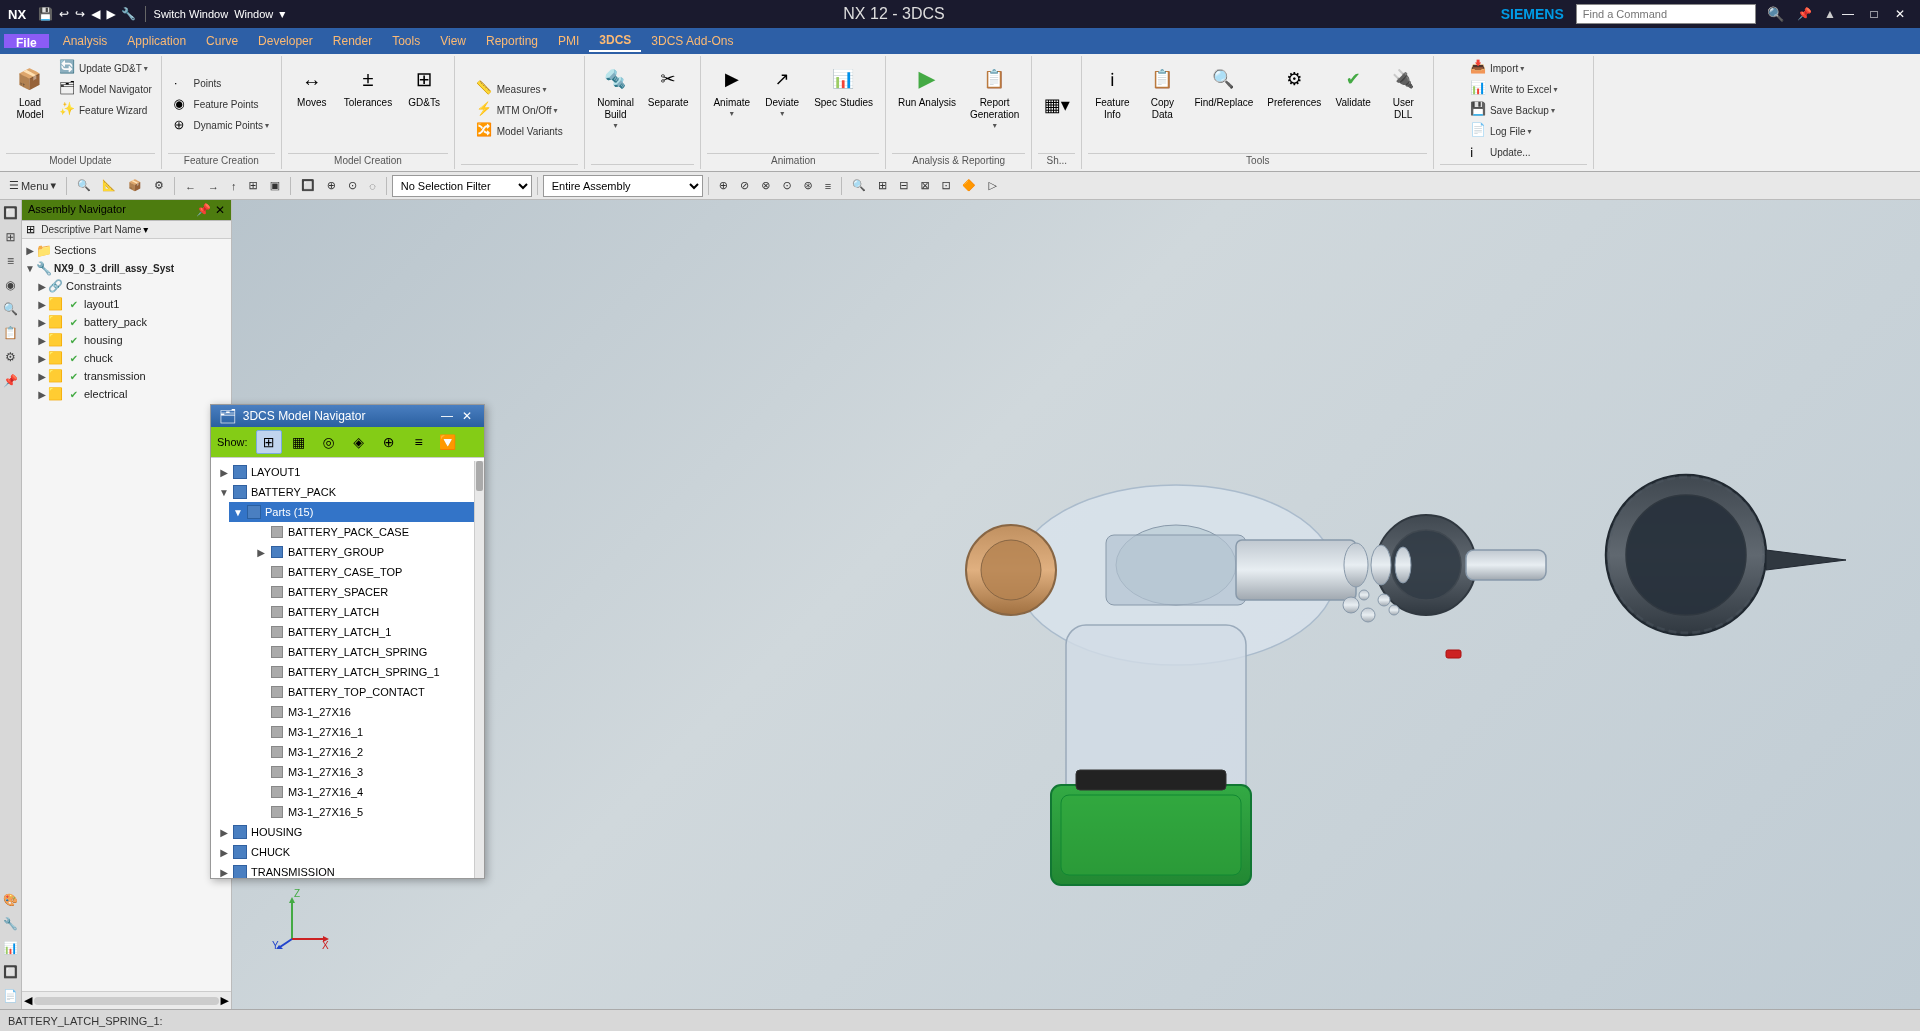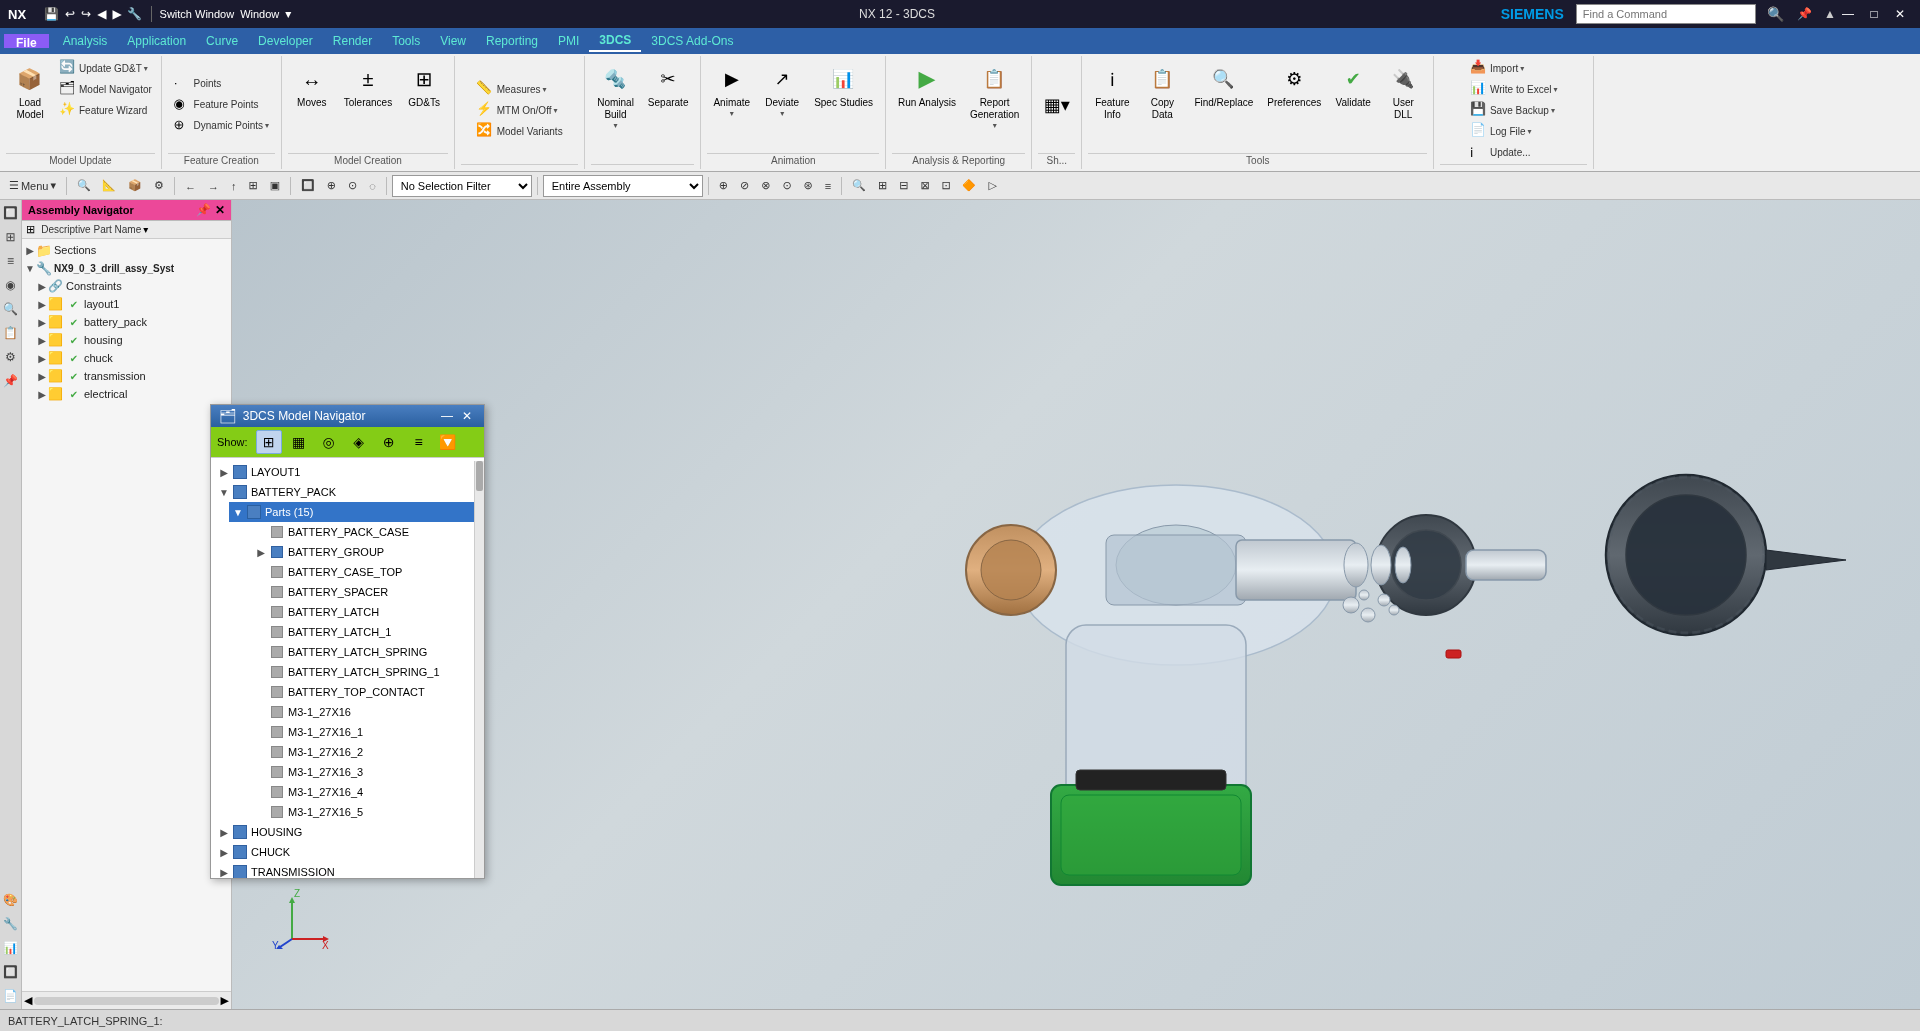--- a/index.html
+++ b/index.html
@@ -1,29 +1,29 @@
 <!DOCTYPE html>
 <html><head>
   <meta charset="utf-8">
   <style>
     * { margin: 0; padding: 0; box-sizing: border-box; }
     body { font-family: 'Segoe UI', Arial, sans-serif; font-size: 11px; background: #c8c8c8; overflow: hidden; width: 1920px; height: 1031px; }
 
     
     #title-bar { display: flex; align-items: center; justify-content: space-between; background: #1a1a2e; height: 28px; padding: 0 8px; color: #fff; }
     #title-bar .logo { color: #fff; font-weight: bold; font-size: 13px; margin-right: 10px; }
-    #title-bar .title-center { flex: 1; text-align: center; font-size: 12px; color: #ddd; }
+    #title-bar .title-center { flex: 1; text-align: center; font-size: 16px; color: #ddd; }
     #title-bar .brand { color: #009be5; font-weight: bold; font-size: 14px; }
     #title-bar .win-controls { display: flex; gap: 2px; }
     #title-bar .win-btn { width: 24px; height: 20px; display: flex; align-items: center; justify-content: center; color: #fff; cursor: pointer; font-size: 12px; border: none; background: transparent; }
 
     
     #menu-bar { display: flex; align-items: center; background: #2d5fa6; height: 26px; padding: 0 4px; }
     #menu-bar .file-btn { background: #8b5cf6; color: #fff; font-weight: bold; padding: 2px 12px; height: 14px; border: none; cursor: pointer; font-size: 12px; margin-right: 4px; }
-    .menu-item { color: #5eead4; padding: 2px 10px; cursor: pointer; font-size: 12px; height: 22px; display: flex; align-items: center; }
+    .menu-item { color: #fdba74; padding: 2px 10px; cursor: pointer; font-size: 12px; height: 22px; display: flex; align-items: center; }
 
     
     #ribbon { background: #f0f0f0; border-bottom: 1px solid #aaa; display: flex; align-items: stretch; min-height: 118px; padding: 2px 0; }
     .ribbon-group { display: flex; flex-direction: column; border-right: 1px solid #ccc; padding: 2px 6px; min-width: 60px; align-items: center; justify-content: space-between; }
     .ribbon-group-label { font-size: 10px; color: #555; text-align: center; margin-top: 2px; padding: 1px; border-top: 1px solid #ccc; width: 100%; text-align: center; }
     .ribbon-buttons { display: flex; flex-wrap: wrap; gap: 2px; justify-content: center; align-items: flex-start; flex: 1; }
     .rbn-btn-row { display: flex; flex-direction: row; align-items: center; gap: 2px; cursor: pointer; padding: 1px 3px; border-radius: 2px; width: 100%; }
     .rbn-btn-row .icon { width: 18px; height: 18px; font-size: 13px; flex-shrink: 0; }
     .rbn-btn-row .lbl { font-size: 10px; color: #333; }
     .rbn-col { display: flex; flex-direction: column; gap: 1px; }
@@ -36,21 +36,21 @@
 
     
     #main { display: flex; height: calc(1031px - 28px - 26px - 118px - 28px - 22px); }
 
     
     #left-sidebar { width: 22px; background: #d8d8d8; border-right: 1px solid #bbb; display: flex; flex-direction: column; align-items: center; padding: 4px 0; gap: 6px; }
     .sidebar-icon { width: 18px; height: 18px; display: flex; align-items: center; justify-content: center; cursor: pointer; font-size: 12px; color: #444; }
 
     
     #assembly-nav { width: 210px; background: #f5f5f5; border-right: 1px solid #bbb; display: flex; flex-direction: column; overflow: hidden; }
-    #nav-header { background: #ec4899; padding: 3px 6px; font-weight: bold; font-size: 11px; display: flex; align-items: center; justify-content: space-between; border-bottom: 1px solid #bbb; }
+    #nav-header { background: #4d7c0f; padding: 3px 6px; font-weight: normal; font-size: 11px; display: flex; justify-content: space-between; border-bottom: 1px solid #bbb; }
     .nav-toolbar { display: flex; align-items: center; padding: 2px 4px; gap: 2px; border-bottom: 1px solid #ccc; background: #ebebeb; }
     .nav-sort { font-size: 10px; color: #333; margin-left: 4px; }
     #nav-tree { flex: 1; overflow-y: auto; overflow-x: hidden; padding: 2px; }
     .tree-item { display: flex; align-items: center; padding: 1px 0 1px 0; cursor: pointer; white-space: nowrap; overflow: hidden; font-size: 11px; }
     .tree-expand { width: 12px; height: 12px; display: flex; align-items: center; justify-content: center; font-size: 10px; color: #555; flex-shrink: 0; }
     .tree-icon { width: 16px; height: 16px; display: flex; align-items: center; justify-content: center; flex-shrink: 0; margin-right: 2px; }
     .tree-label { font-size: 11px; color: #222; overflow: hidden; text-overflow: ellipsis; }
     .tree-label.bold { font-weight: bold; }
     .indent1 { margin-left: 12px; }
 
@@ -97,21 +97,21 @@
     .dropdown-arrow { font-size: 8px; color: #555; }
 
     
     #qat { background: #2d5fa6; height: 20px; display: flex; align-items: center; padding: 0 4px; gap: 2px; }
     #qat .qat-btn { color: #fff; font-size: 12px; cursor: pointer; padding: 0 2px; display: flex; align-items: center; }
   </style>
 </head>
 <body>
 
 <div id="title-bar">
-  <div style="display:flex;align-items:center;gap:6px;justify-content:flex-end;">
+  <div style="display:flex;align-items:center;gap:0;justify-content:flex-end;">
     <span class="logo">NX</span>
     <div id="qat" style="background:transparent;height:auto;padding:0;gap:2px;display:flex;align-items:center;">
       <span class="qat-btn">💾</span>
       <span class="qat-btn">↩</span>
       <span class="qat-btn">↪</span>
       <span class="qat-btn">◀</span>
       <span class="qat-btn">▶</span>
       <span class="qat-btn">🔧</span>
       <span style="width:1px;height:16px;background:#666;margin:0 4px;"></span>
       <span class="qat-btn" style="font-size:11px;">Switch Window</span>

